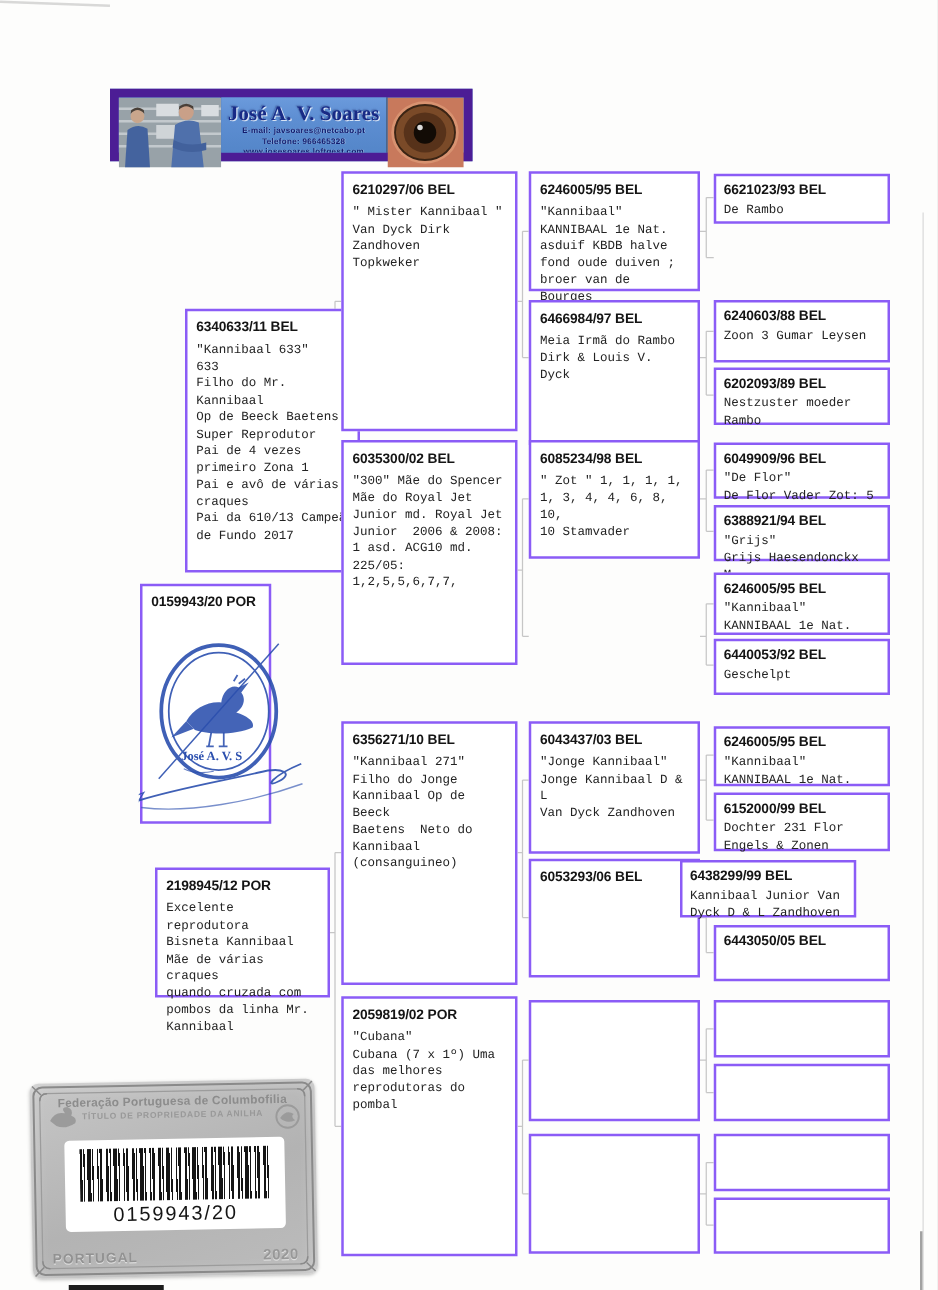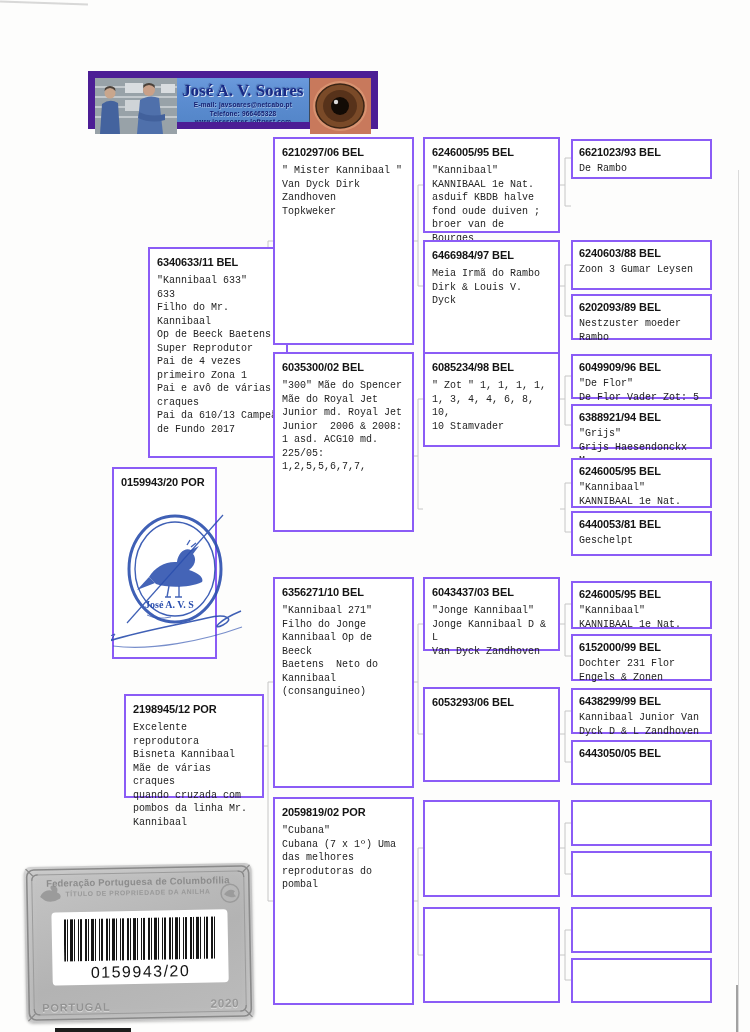--- a/index.html
+++ b/index.html
@@ -257,21 +257,21 @@
     <div class="ring">6466984/97 BEL</div>
     <div class="btext">Meia Irmã do Rambo
 Dirk &amp; Louis V. Dyck</div>
   </div>
   <div class="pbox" style="left:423px;top:352px;width:137px;height:95px;">
     <div class="ring">6085234/98 BEL</div>
     <div class="btext">" Zot " 1, 1, 1, 1,
 1, 3, 4, 4, 6, 8, 10,
 10 Stamvader</div>
   </div>
-  <div class="pbox" style="left:423px;top:577px;width:137px;height:74px;">
+  <div class="pbox" style="left:423px;top:577px;width:137px;height:106px;">
     <div class="ring">6043437/03 BEL</div>
     <div class="btext">"Jonge Kannibaal"
 Jonge Kannibaal D &amp; L
 Van Dyck Zandhoven</div>
   </div>
   <div class="pbox" style="left:423px;top:687px;width:137px;height:95px;">
     <div class="ring">6053293/06 BEL</div>
     <div class="btext"></div>
   </div>
   <div class="pbox" style="left:423px;top:800px;width:137px;height:97px;"></div>
@@ -299,34 +299,34 @@
     <div class="ring">6388921/94 BEL</div>
     <div class="btext">"Grijs"
 Grijs Haesendonckx M.</div>
   </div>
   <div class="pbox small" style="left:571px;top:458px;width:141px;height:50px;">
     <div class="ring">6246005/95 BEL</div>
     <div class="btext">"Kannibaal"
 KANNIBAAL 1e Nat.</div>
   </div>
   <div class="pbox small" style="left:571px;top:511px;width:141px;height:45px;">
-    <div class="ring">6440053/81 BEL</div>
+    <div class="ring">6440053/92 BEL</div>
     <div class="btext">Geschelpt</div>
   </div>
   <div class="pbox small" style="left:571px;top:581px;width:141px;height:48px;">
     <div class="ring">6246005/95 BEL</div>
     <div class="btext">"Kannibaal"
 KANNIBAAL 1e Nat.</div>
   </div>
   <div class="pbox small" style="left:571px;top:634px;width:141px;height:47px;">
     <div class="ring">6152000/99 BEL</div>
     <div class="btext">Dochter 231 Flor
 Engels &amp; Zonen</div>
   </div>
-  <div class="pbox small" style="left:571px;top:688px;width:141px;height:46px;">
+  <div class="pbox small" style="left:544px;top:688px;width:141px;height:46px;">
     <div class="ring">6438299/99 BEL</div>
     <div class="btext">Kannibaal Junior Van
 Dyck D &amp; L Zandhoven</div>
   </div>
   <div class="pbox small" style="left:571px;top:740px;width:141px;height:45px;">
     <div class="ring">6443050/05 BEL</div>
     <div class="btext"></div>
   </div>
   <div class="pbox small" style="left:571px;top:800px;width:141px;height:46px;"></div>
   <div class="pbox small" style="left:571px;top:851px;width:141px;height:46px;"></div>

